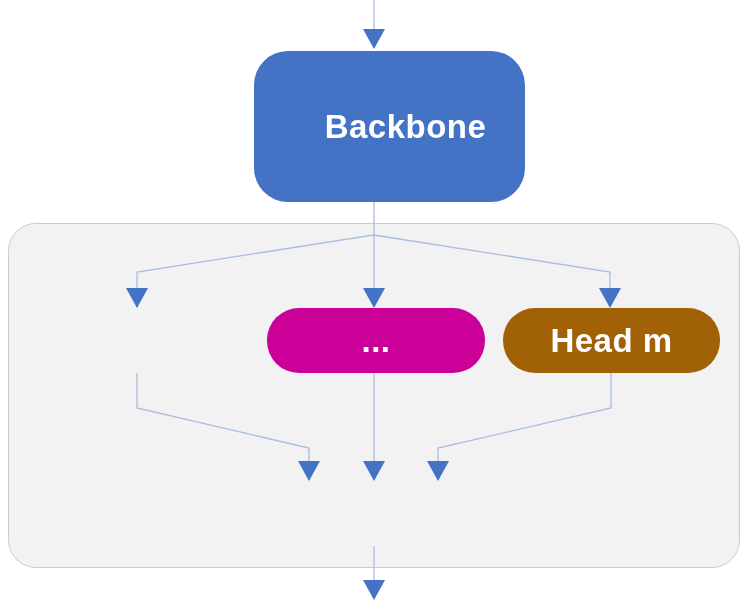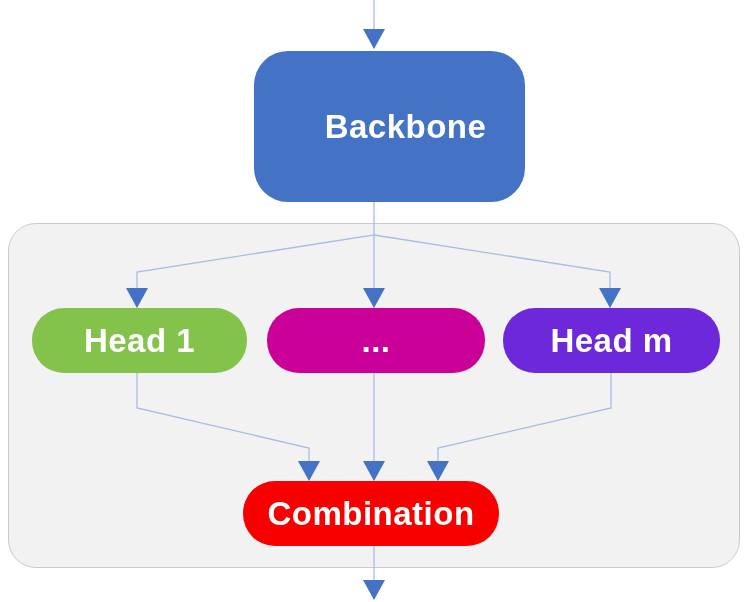--- a/index.html
+++ b/index.html
@@ -92,29 +92,23 @@
     <polyline points="137,373 137,408 309,448 309,480" fill="none" stroke-width="1.3" marker-end="url(#arrow)" stroke="#a9bce2"></polyline>
     <polyline points="374,373 374,480" fill="none" stroke-width="1.3" marker-end="url(#arrow)" stroke="#a9bce2"></polyline>
     <polyline points="611,373 611,408 438,448 438,480" fill="none" stroke-width="1.3" marker-end="url(#arrow)" stroke="#a9bce2"></polyline>
     <polyline points="374,546 374,599" fill="none" stroke-width="1.3" marker-end="url(#arrow)" stroke="#a9bce2"></polyline>
   </svg>
 
   <div class="node node-backbone" style="background-color: rgb(68, 114, 196);">
     <span class="node-label">Backbone</span>
   </div>
 
-  <div class="node node-head1" style="background-color: rgb(132, 195, 75);">
-    <span class="node-label">Head 1</span>
-  </div>
 
   <div class="node node-ellipsis" style="background-color: rgb(203, 0, 152);">
     <span class="node-label">...</span>
   </div>
 
-  <div class="node node-headm" style="background-color: #6d28d9;">
+  <div class="node node-headm" style="background-color: #a16207;">
     <span class="node-label">Head m</span>
   </div>
 
-  <div class="node node-combination" style="background-color: rgb(248, 0, 0);">
-    <span class="node-label">Combination</span>
-  </div>
 
 </div>
 
 </body></html>

